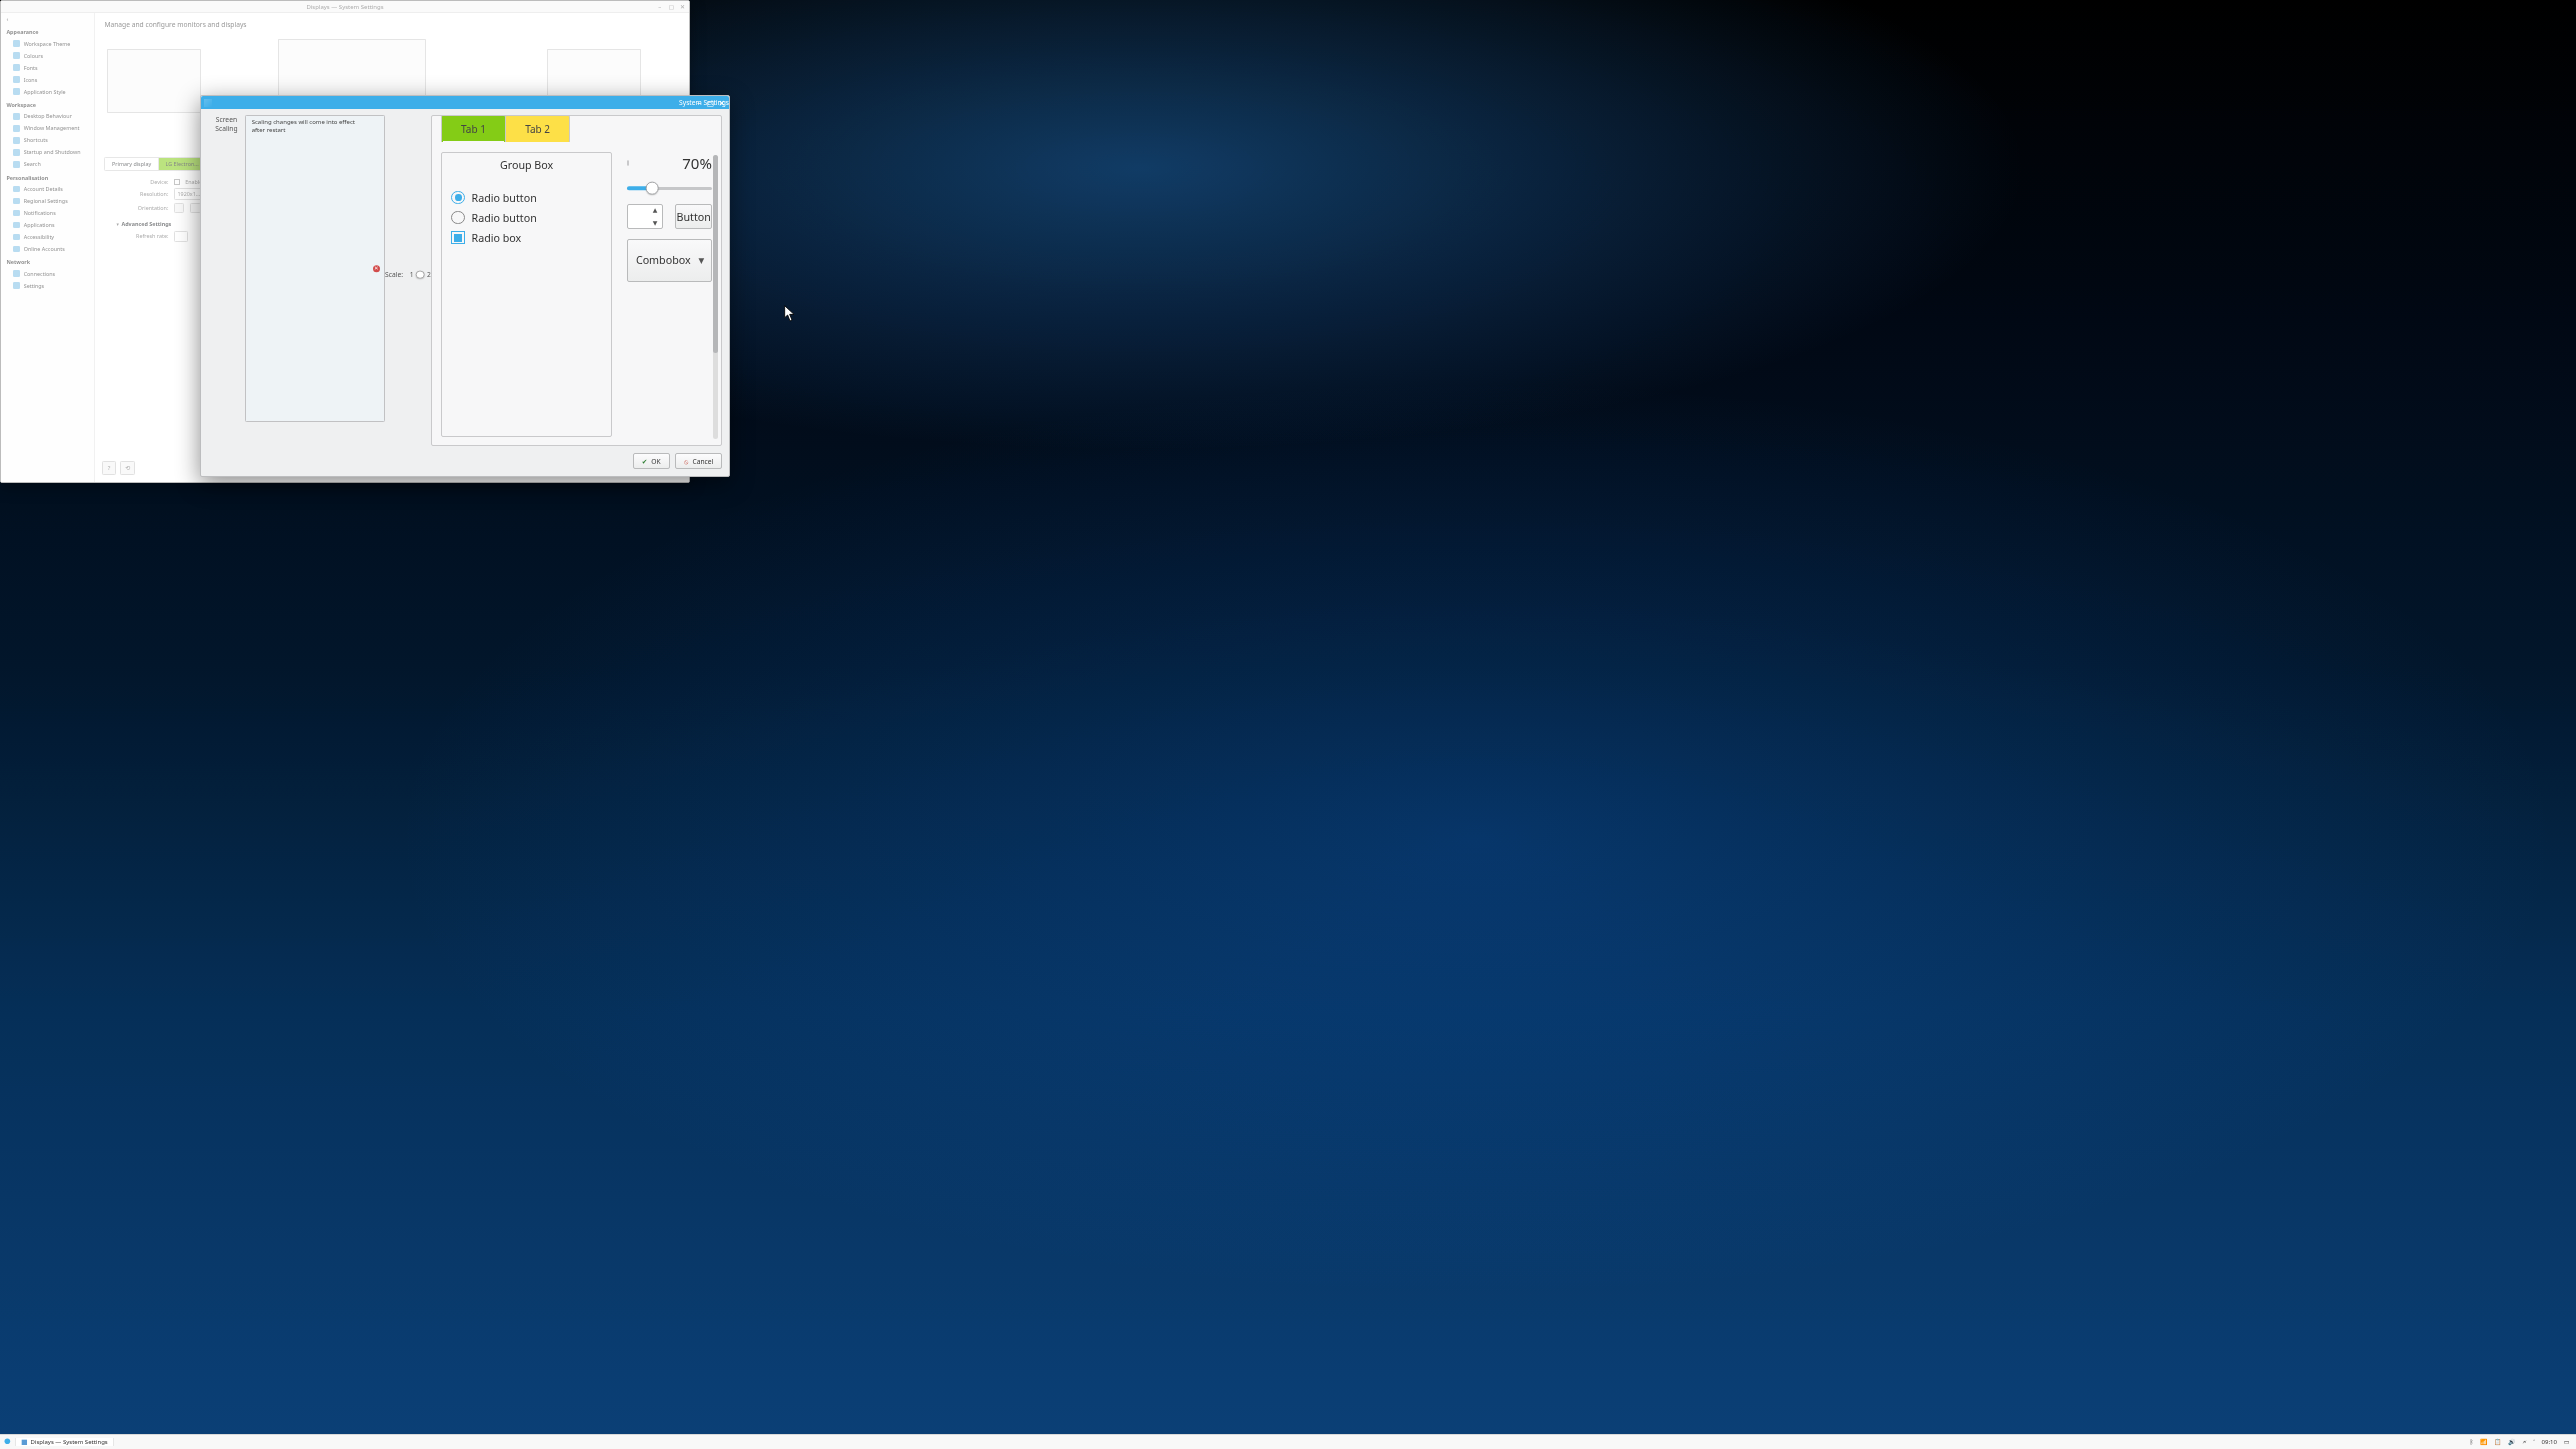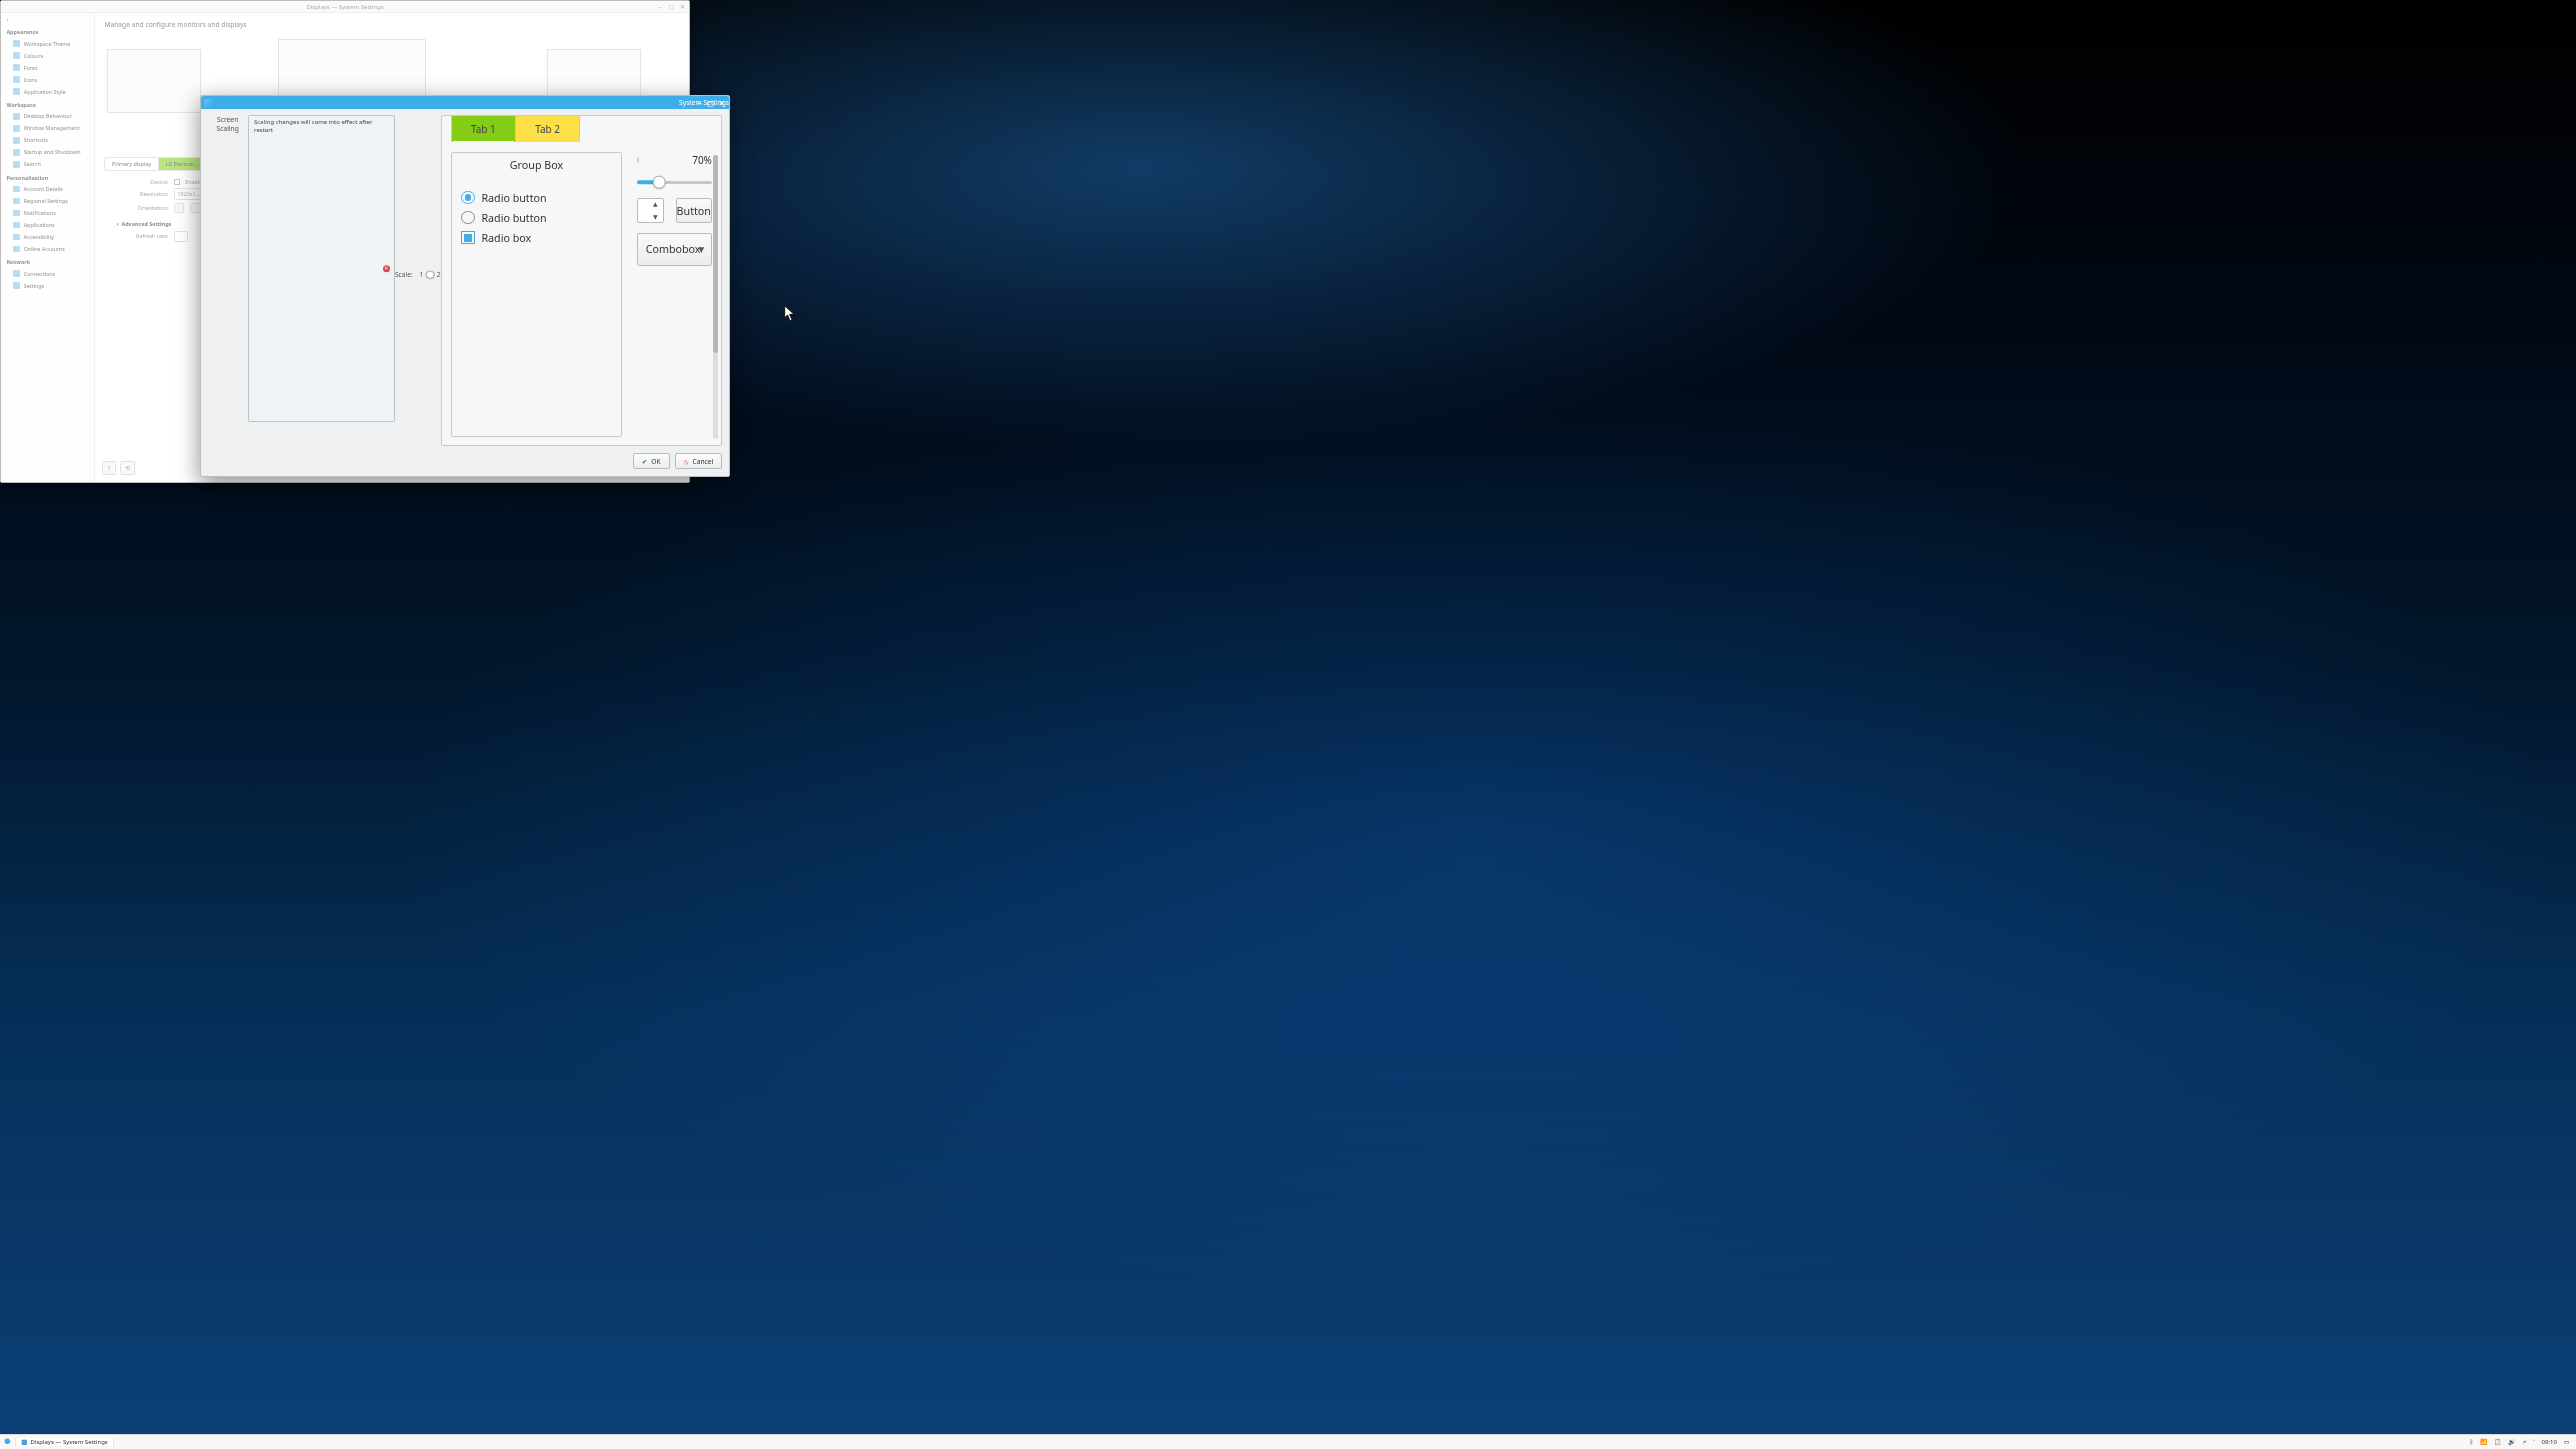--- a/index.html
+++ b/index.html
@@ -157,34 +157,34 @@
   .r-out.on { border-color:var(--accent); }
   .r-in { width:6.7px; height:6.7px; border-radius:50%; background:var(--accent); }
   .c-box { width:13.4px; height:13.4px; border:1.3px solid var(--accent); display:inline-flex; align-items:center; justify-content:center; }
   .c-fill { width:8px; height:8px; background:var(--accent); }
 
   .right-col { flex:1; display:flex; flex-direction:column; gap:9.4px; padding-top:1.3px; }
 
   .prog-row { display:flex; align-items:center; gap:9.4px; }
   .prog-track { flex:1; height:6px; border:0.7px solid #c9c9cb; border-radius:2.7px; background:#e1e2e4; overflow:hidden; }
   .prog-fill { height:100%; background:var(--accent); }
-  .prog-label { font-size:10px; color:#333;margin-left:44px; }
+  .prog-label { font-size:15px; color:#333;margin-left:44px; }
 
   .mini-slider { position:relative; height:12px; display:flex; align-items:center; width:100%; }
   .mini-slider .mtrack { height:3.4px; width:100%; background:#c6c7c9; border-radius:2px; }
   .mini-slider .mfill { position:absolute; left:0; top:50%; height:3.4px; background:var(--accent); border-radius:2px; transform:translateY(-50%); }
   .mini-slider .mhandle { position:absolute; top:50%; width:12.7px; height:12.7px; border-radius:50%; background:#fff; border:0.7px solid #a4a5a7; box-shadow:0 0.7px 1.3px rgba(0,0,0,.2); transform:translate(-50%,-50%); }
 
   .row-btn { display:flex; gap:12px; align-items:stretch; }
   .spin { position:relative; flex:1; border:0.7px solid #b9babb; border-radius:2px; background:#fff; height:25.5px; }
   .spin .arrows { position:absolute; right:2.7px; top:1.3px; bottom:1.3px; width:9.4px; display:flex; flex-direction:column; justify-content:space-between; }
   .spin .ar { height:8px; display:flex; align-items:center; justify-content:center; font-size:6px; color:#555; }
   .btn { flex:1; border:0.7px solid #b9babb; border-radius:2px; background:linear-gradient(#f9f9fa,#eceded); display:flex; align-items:center; justify-content:center; font-size:10.7px; color:#333; }
 
-  .combo { border:0.7px solid #b9babb; border-radius:2px; background:linear-gradient(#f9f9fa,#eceded); height:33px; display:flex; align-items:center; padding:0 8px; font-size:10.7px; color:#333; position:relative; }
+  .combo { border:0.7px solid #b9babb; border-radius:2px; background:linear-gradient(#f9f9fa,#eceded); height:43px; display:flex; align-items:center; padding:0 8px; font-size:10.7px; color:#333; position:relative; }
   .combo .dd { position:absolute; right:6.7px; font-size:7.4px; color:#555; }
 
   .vscroll { position:absolute; right:3.4px; top:39px; bottom:6.7px; width:5.4px; }
   .vscroll .vtrack { position:absolute; inset:0; border-radius:2.7px; background:#ddd; }
   .vscroll .vthumb { position:absolute; left:0; right:0; top:0; height:70%; border-radius:2.7px; background:#b5b6b8; }
 
   
   .dlg-footer { display:flex; justify-content:flex-end; gap:5.4px; padding:6.7px; }
   .dlg-btn { display:flex; align-items:center; gap:4px; font-size:6.7px; padding:2.7px 8px; border:0.7px solid #b9babb; border-radius:2px; background:linear-gradient(#fcfcfd,#eceded); color:#333; }
   .dlg-btn .ic { font-size:6.7px; }

